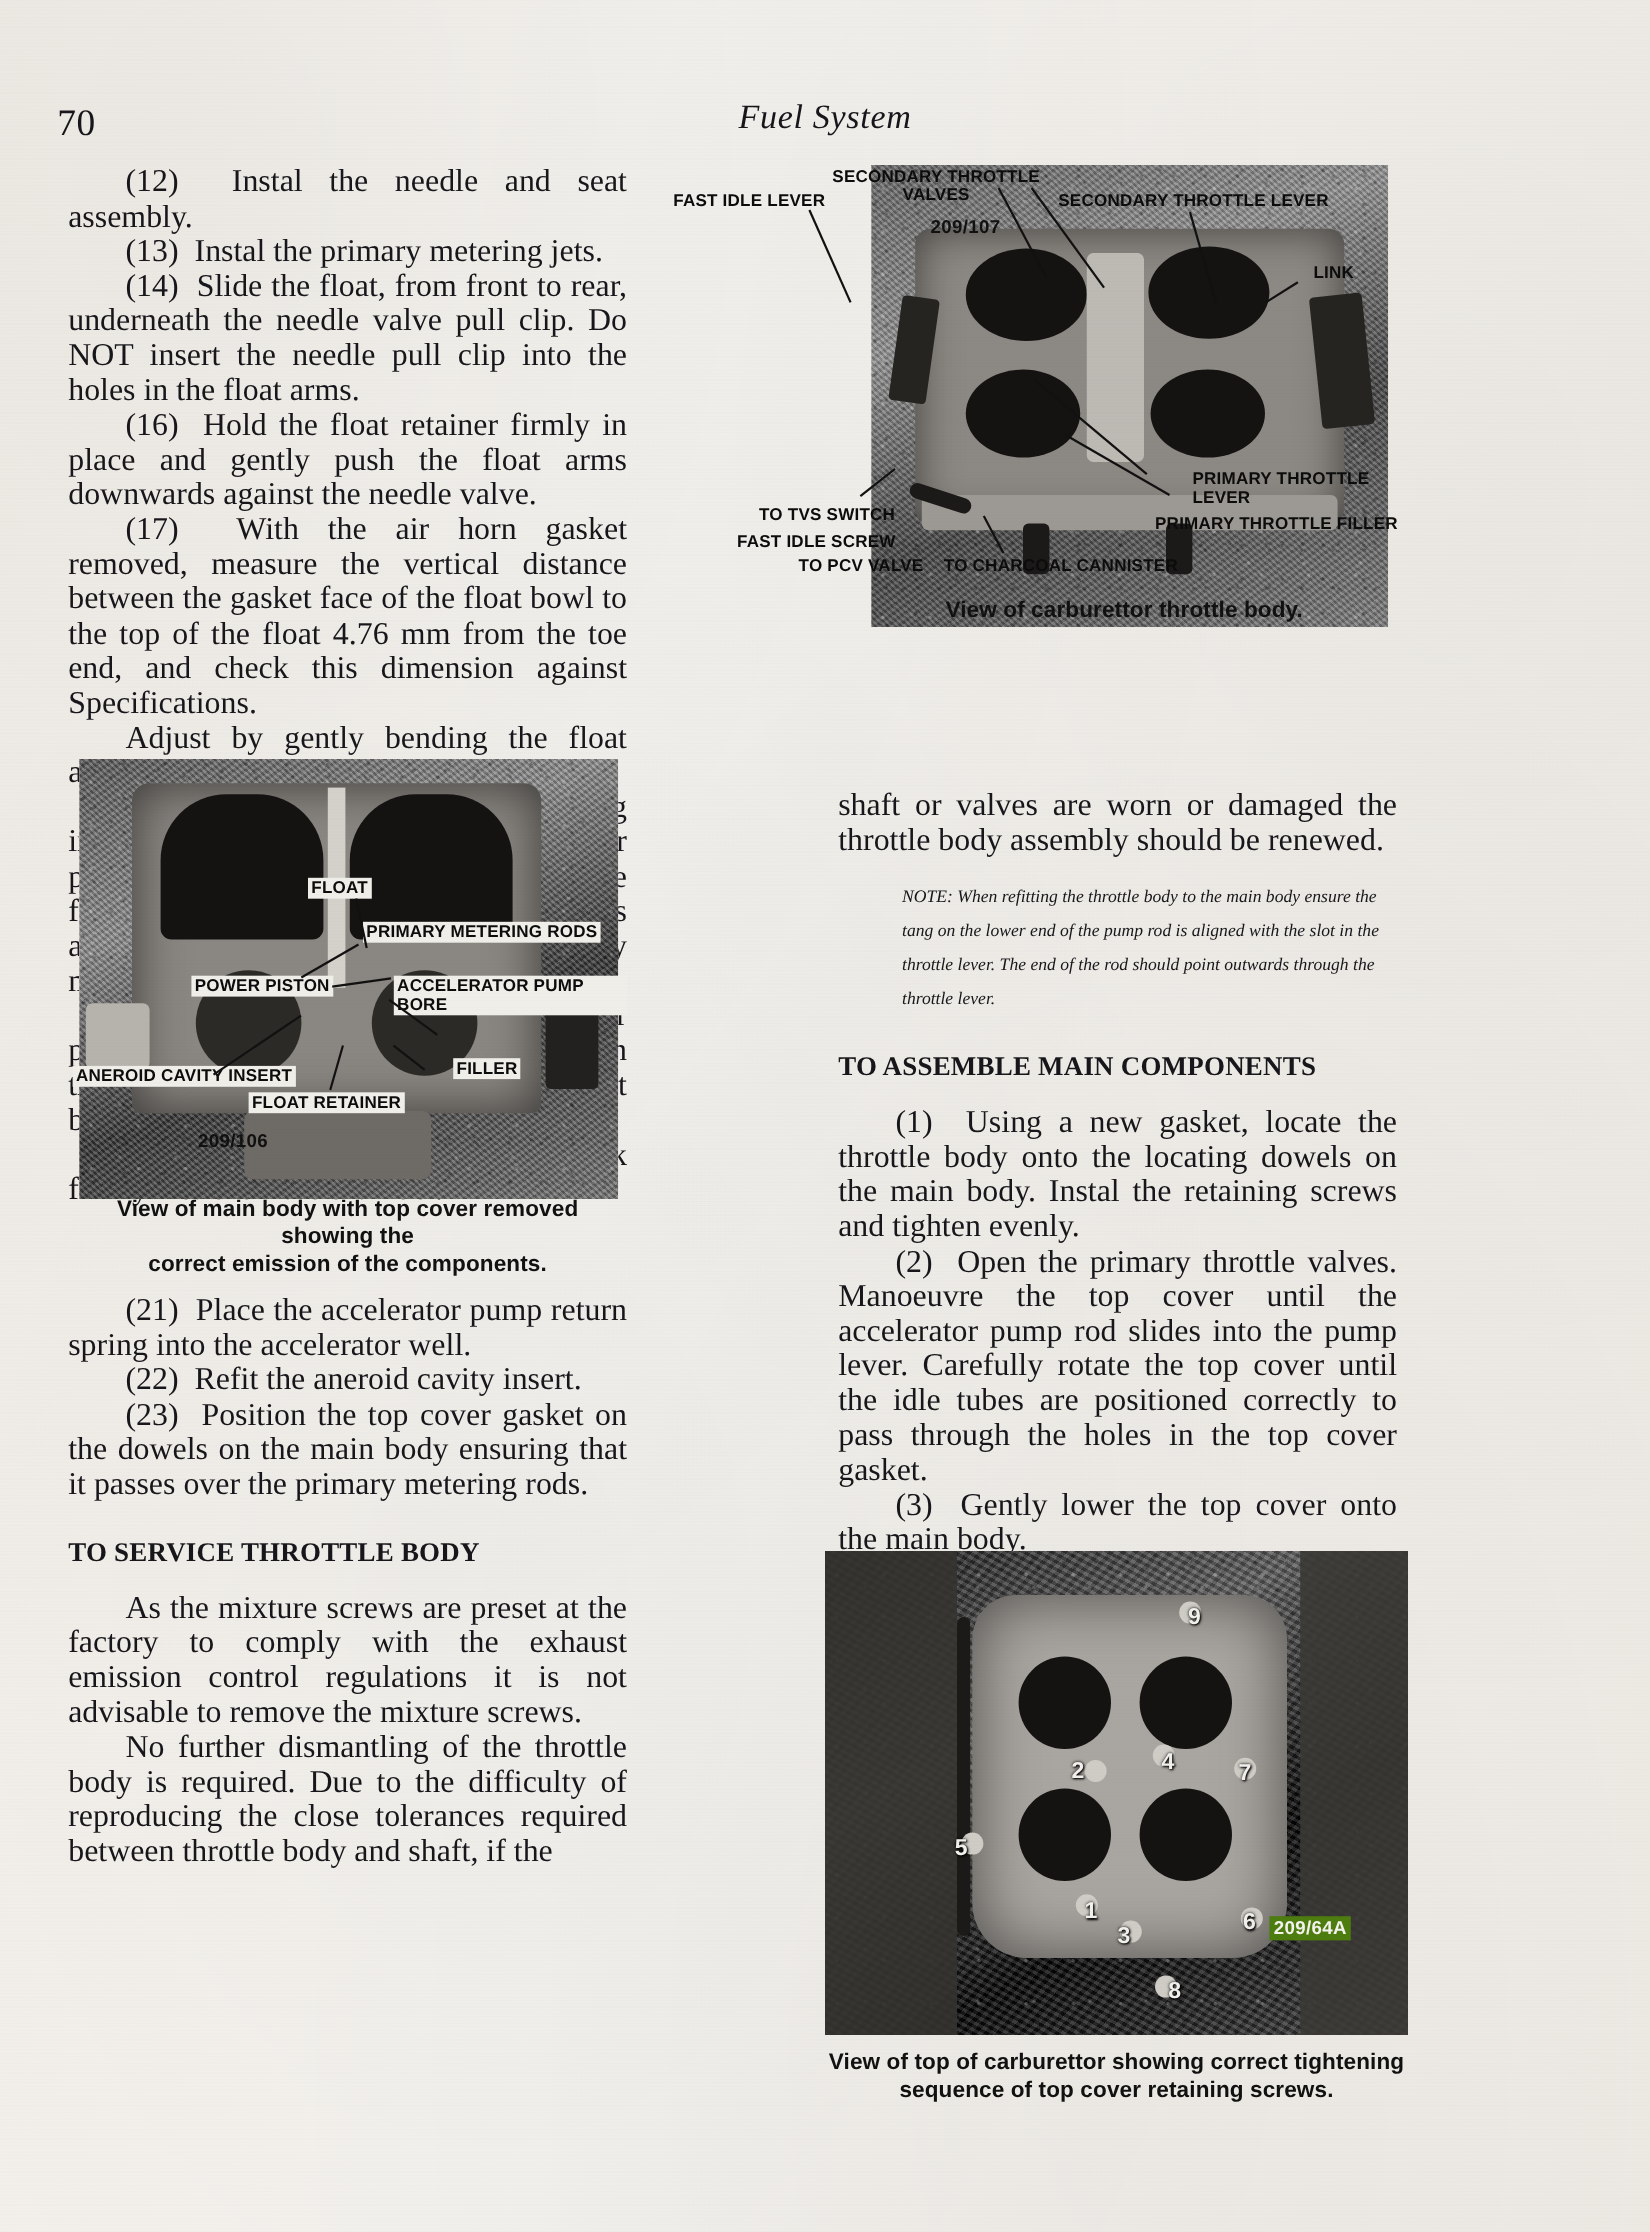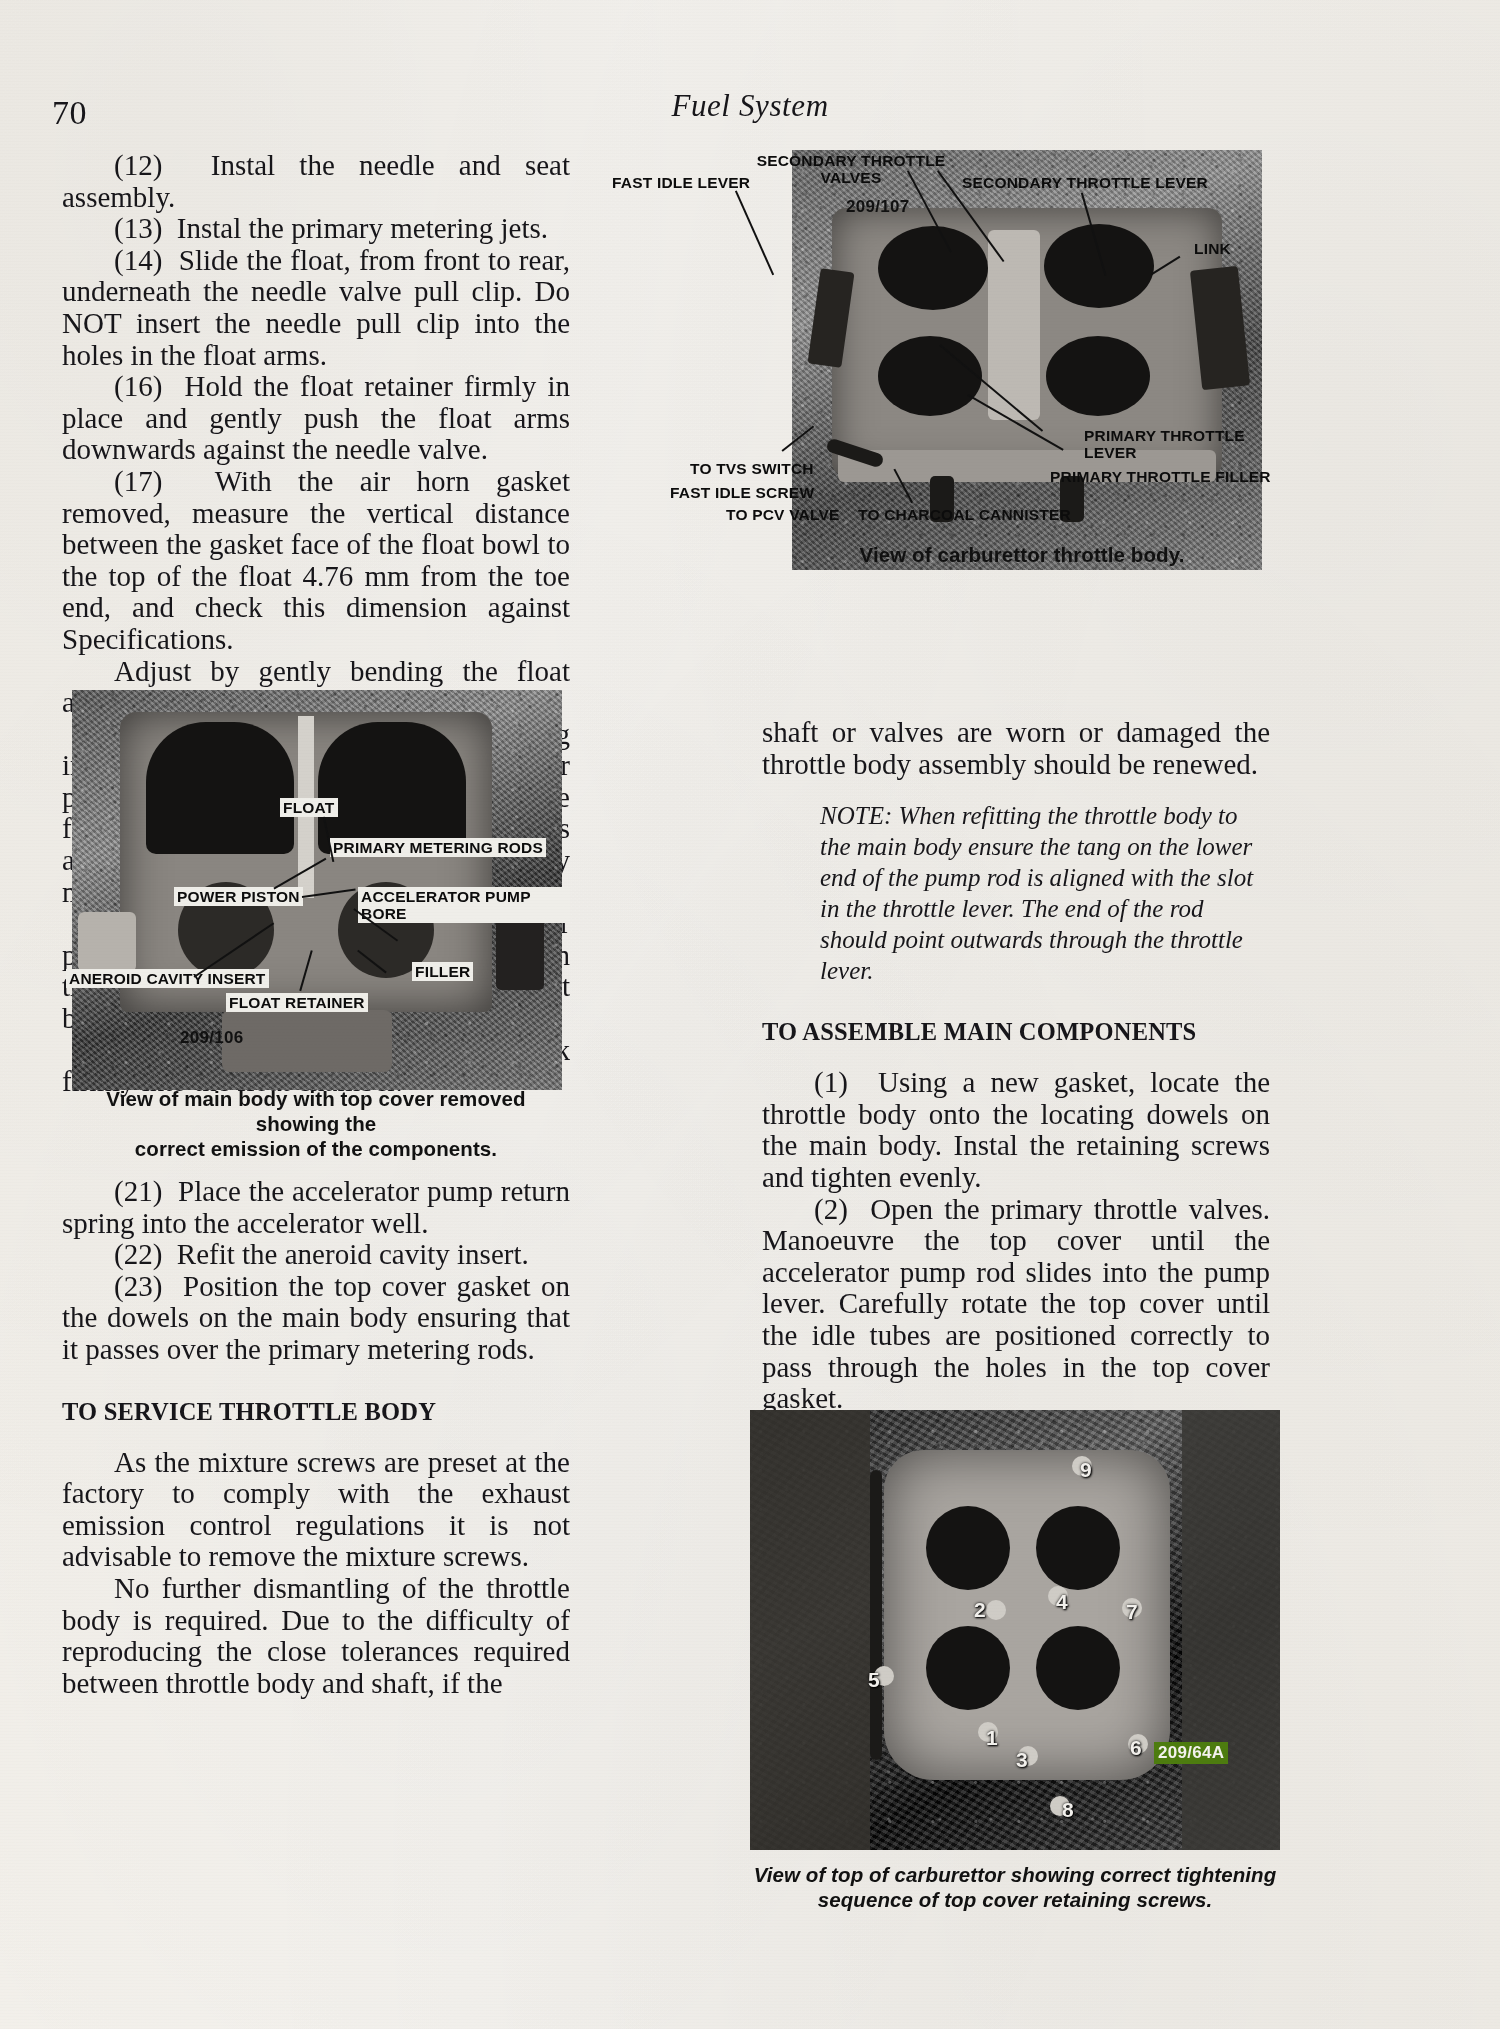--- a/index.html
+++ b/index.html
@@ -74,21 +74,21 @@
   h2.head {
     margin: 0;
     font-size: 24.5px;
     font-weight: bold;
     letter-spacing: .2px;
     line-height: 31px;
   }
 
   .note, .warning {
     font-style: italic;
-    font-size: 25px;
+    font-size: 16px;
     line-height: 31px;
     margin: 0;
   }
   .note-block { padding-left: 58px; padding-right: 6px; }
   .warn-block { padding-left: 58px; padding-right: 2px; }
   .sp-m { height: 20px; }
   .sp-l { height: 30px; }
 
   
   .figure { position: absolute; }
@@ -369,19 +369,19 @@
     <div class="numtag" style="left:236px; top:316px;">1</div>
     <div class="numtag" style="left:224px; top:188px;">2</div>
     <div class="numtag" style="left:266px; top:338px;">3</div>
     <div class="numtag" style="left:306px; top:180px;">4</div>
     <div class="numtag" style="left:118px; top:258px;">5</div>
     <div class="numtag" style="left:380px; top:326px;">6</div>
     <div class="numtag" style="left:376px; top:190px;">7</div>
     <div class="numtag" style="left:312px; top:388px;">8</div>
     <div class="numtag" style="left:330px; top:48px;">9</div>
 
-    <div class="fig-caption" style="position:absolute; left:-10px; top:452px; width:550px;font-style:italic;">
+    <div class="fig-caption" style="position:absolute; left:-10px; top:452px; width:550px;">
       <div>View of top of carburettor showing correct tightening</div>
       <div>sequence of top cover retaining screws.</div>
     </div>
   </div>
 
 </div>
 
 </body></html>

